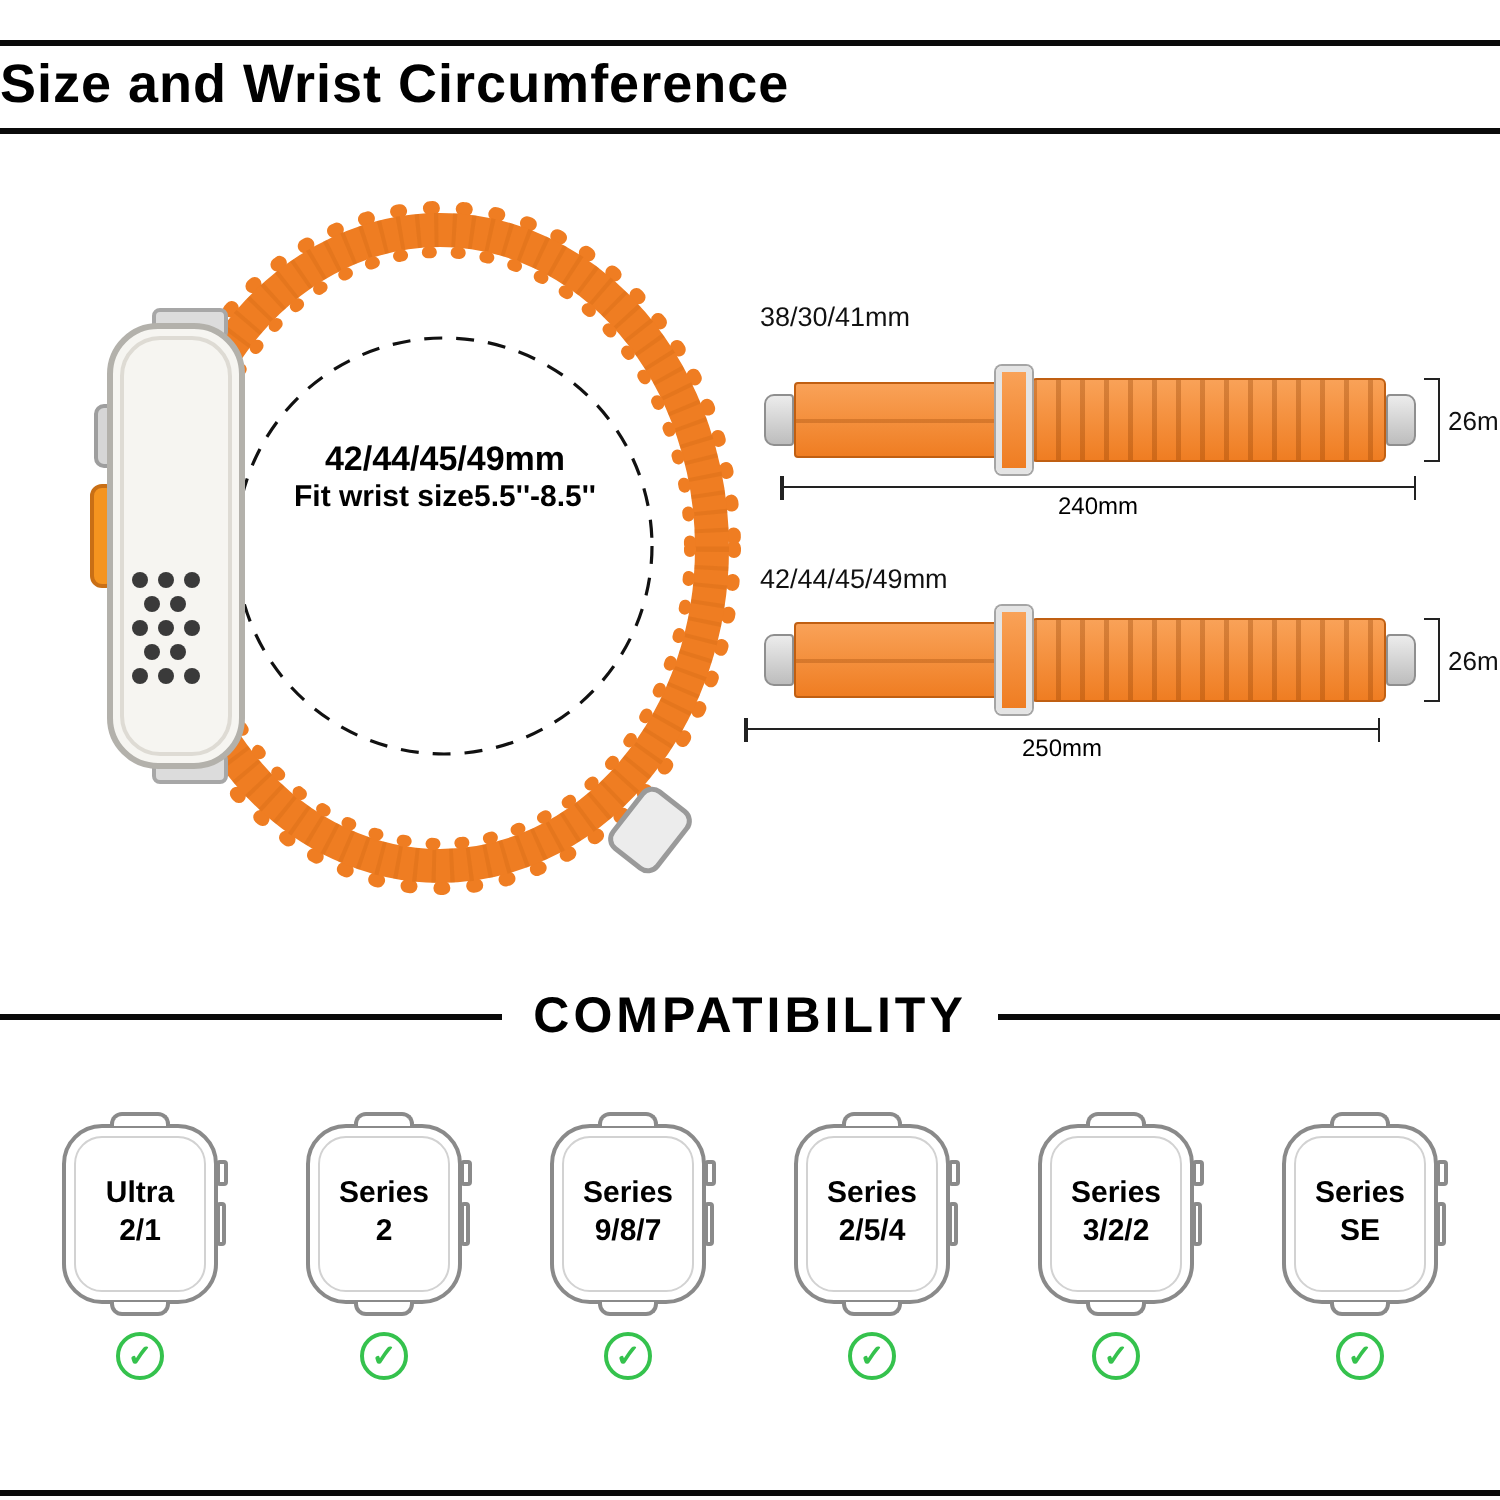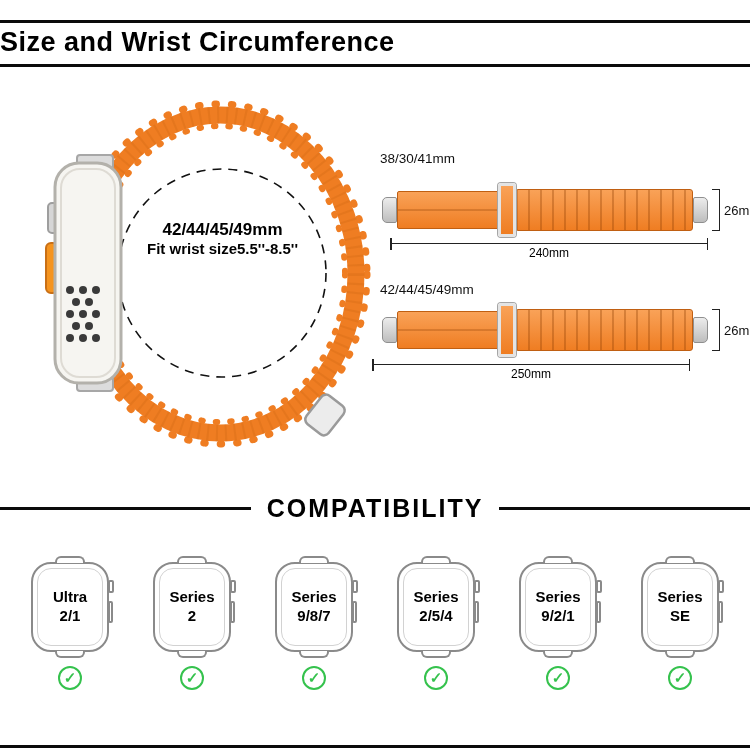--- a/index.html
+++ b/index.html
@@ -231,21 +231,21 @@
     </div>
 
     <div class="model-cell">
       <div class="watch-outline">
         <div class="lug top"></div>
         <div class="lug bottom"></div>
         <div class="crown"></div>
         <div class="side-btn"></div>
         <div class="watch-label">
           <div>Series</div>
-          <div>9/2/1</div>
+          <div>3/2/2</div>
         </div>
       </div>
       <div class="check-badge">
           <span>✓</span>
         </div>
     </div>
 
     <div class="model-cell">
       <div class="watch-outline">
         <div class="lug top"></div>

